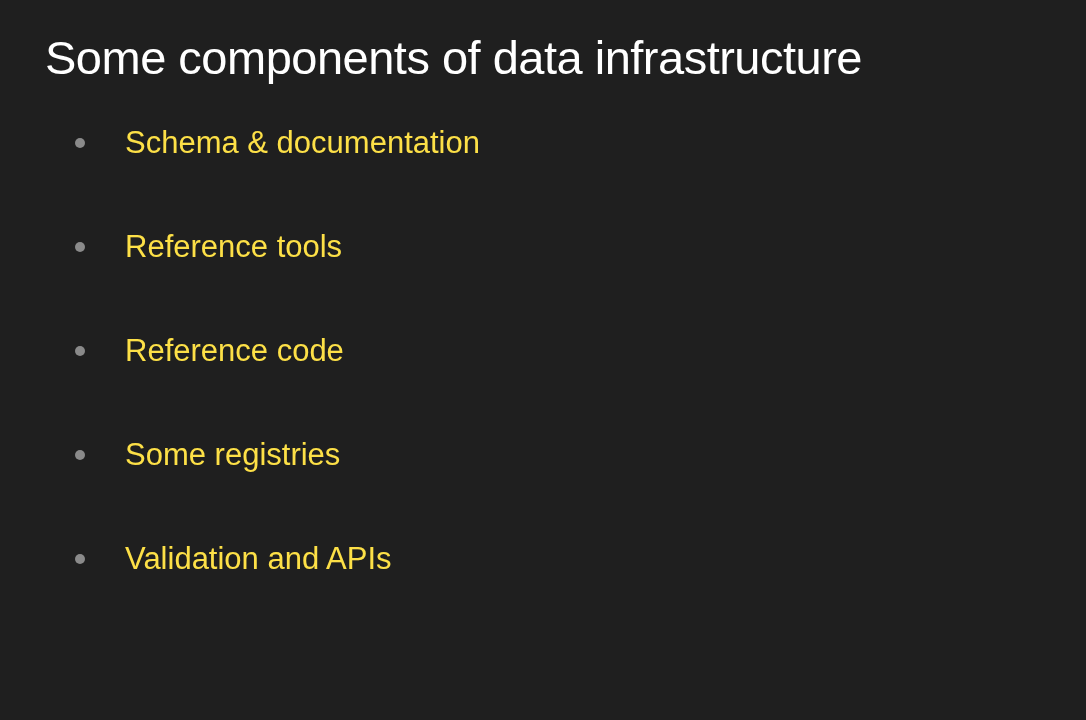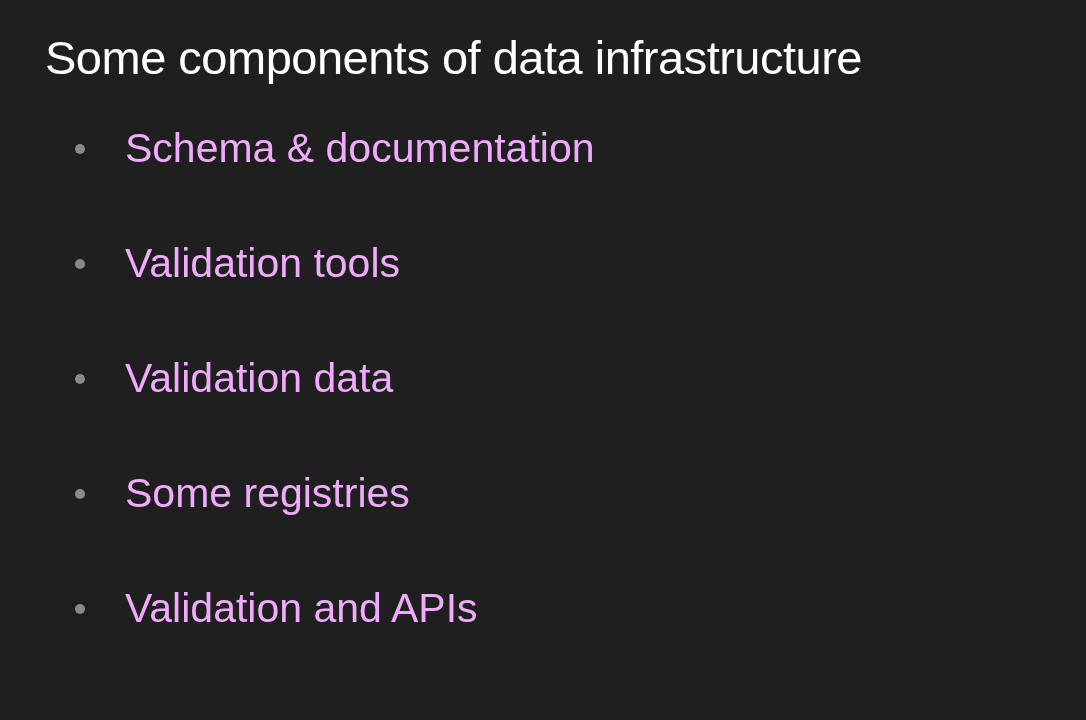--- a/index.html
+++ b/index.html
@@ -38,42 +38,42 @@
     }
     .bullet-dot {
       width: 10px;
       height: 10px;
       background-color: #8a8a8a;
       border-radius: 50%;
       margin-right: 40px;
       flex-shrink: 0;
     }
     .bullet-text {
-      color: #f0abfc;
-      font-size: 41px;
+      color: #fde047;
+      font-size: 31px;
       font-weight: 400;
     }
   </style>
 </head>
 <body>
 
 <div class="slide">
   <h1 class="title">Some components of data infrastructure</h1>
   <ul class="bullet-list">
     <li class="bullet-item">
       <span class="bullet-dot"></span>
       <span class="bullet-text">Schema &amp; documentation</span>
     </li>
     <li class="bullet-item">
       <span class="bullet-dot"></span>
-      <span class="bullet-text">Validation tools</span>
+      <span class="bullet-text">Reference tools</span>
     </li>
     <li class="bullet-item">
       <span class="bullet-dot"></span>
-      <span class="bullet-text">Validation data</span>
+      <span class="bullet-text">Reference code</span>
     </li>
     <li class="bullet-item">
       <span class="bullet-dot"></span>
       <span class="bullet-text">Some registries</span>
     </li>
     <li class="bullet-item">
       <span class="bullet-dot"></span>
       <span class="bullet-text">Validation and APIs</span>
     </li>
   </ul>

